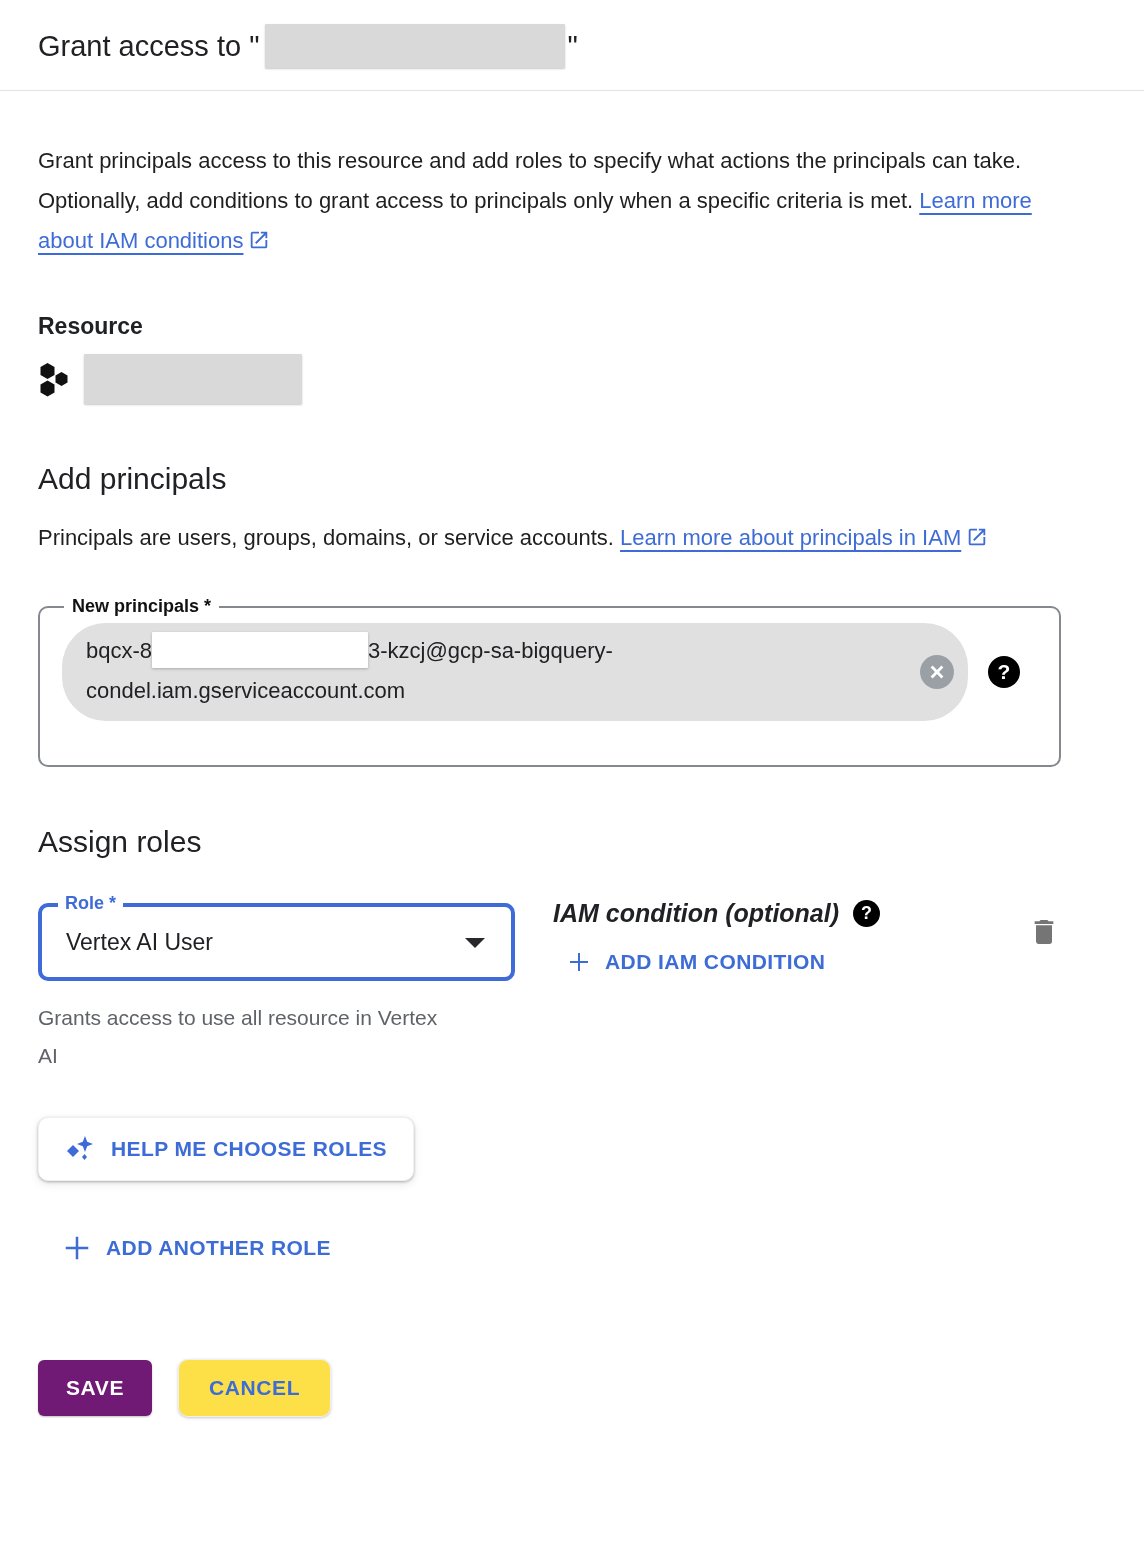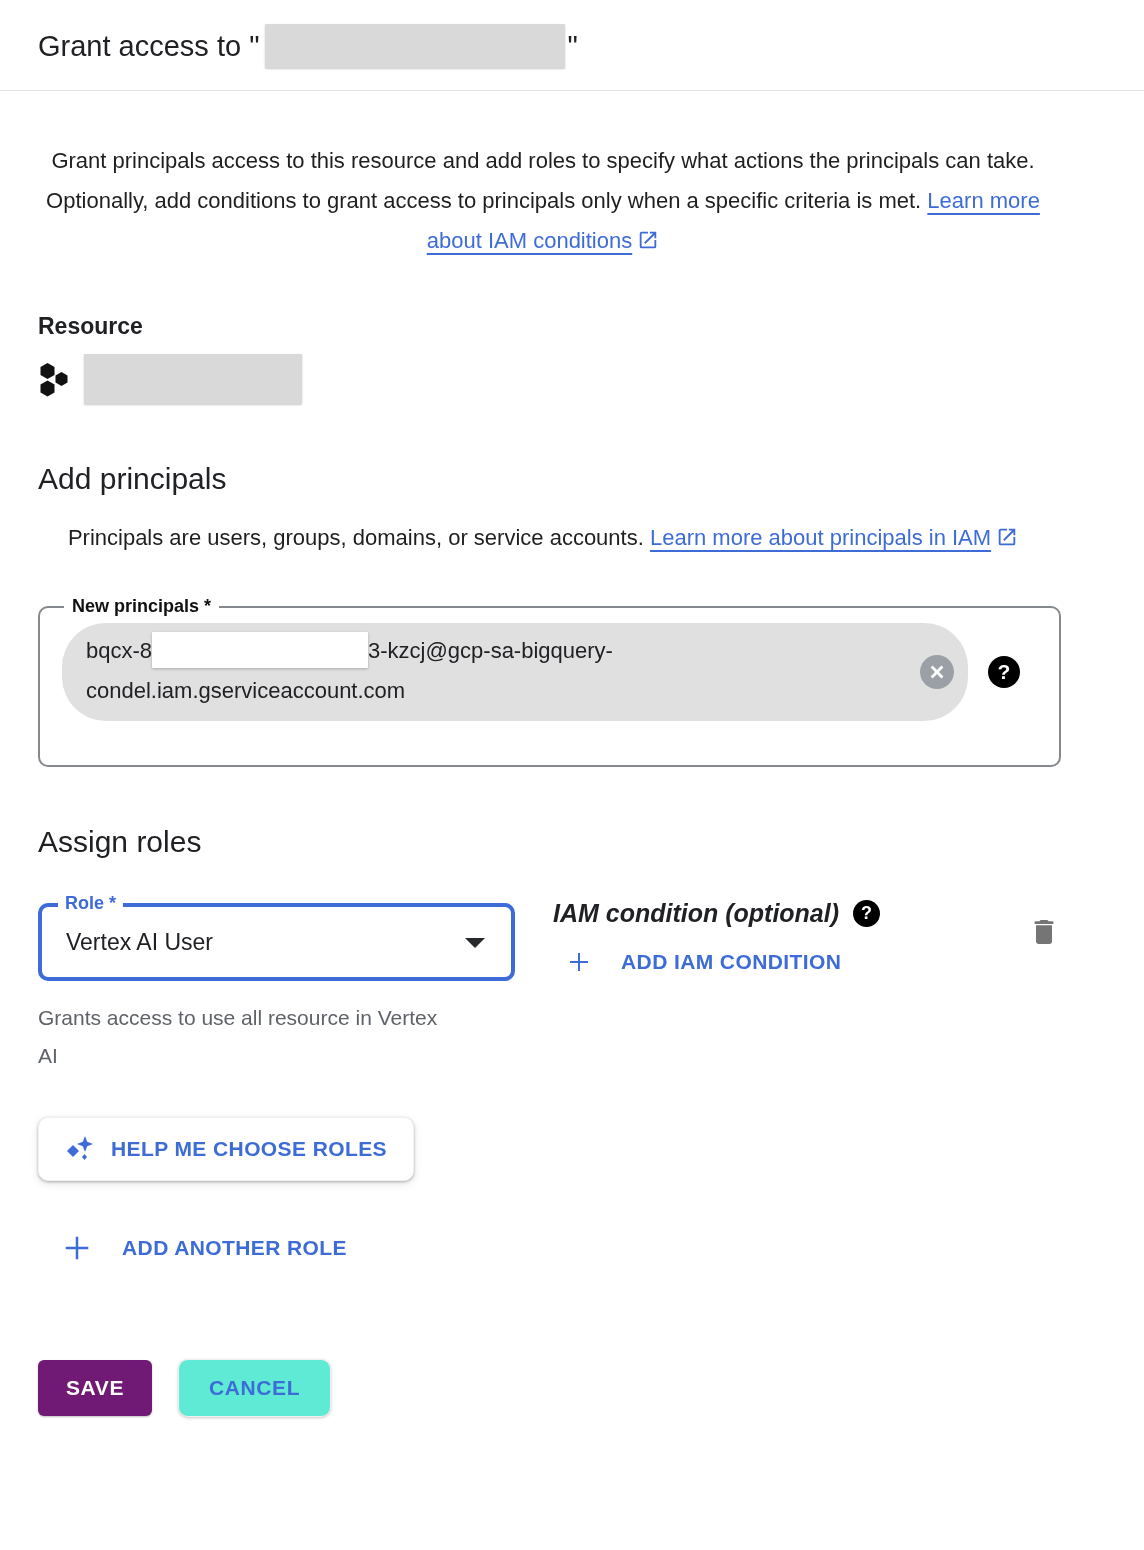--- a/index.html
+++ b/index.html
@@ -33,21 +33,20 @@
   .redact-title { width: 300px; height: 44px; margin-left: 4px; }
 
   .content { padding: 0 38px; }
 
   
   .para {
     font-size: 22px;
     line-height: 40px;
     max-width: 1010px;
     color: #1f1f1f;
-    text-align: center;
   }
   .intro { margin-top: 50px; }
   a.gcp-link {
     color: #3e6cd6;
     text-decoration: underline;
     text-underline-offset: 5px;
     cursor: pointer;
   }
   .ext-icon {
     display: inline-block;
@@ -203,21 +202,21 @@
   .cond-label-row {
     display: flex;
     align-items: center;
     gap: 14px;
     margin-top: -4px;
   }
   .cond-label { font-size: 25px; font-weight: 700; font-style: italic; }
   .text-btn {
     display: inline-flex;
     align-items: center;
-    gap: 30px;
+    gap: 14px;
     background: none;
     border: none;
     color: #3e6cd6;
     font-family: "Liberation Sans", sans-serif;
     font-size: 21px;
     font-weight: 700;
     letter-spacing: 0.4px;
     cursor: pointer;
     padding: 0;
   }
@@ -271,21 +270,21 @@
     border-radius: 6px;
     font-family: "Liberation Sans", sans-serif;
     font-size: 21px;
     font-weight: 700;
     letter-spacing: 0.6px;
     padding: 16px 28px;
     cursor: pointer;
     box-shadow: 0 1px 2px rgba(0,0,0,0.25);
   }
   .cancel-btn {
-    background: #5eead4;
+    background: #fde047;
     color: #3e6cd6;
     border: 1px solid #f0f0f0;
     border-radius: 10px;
     font-family: "Liberation Sans", sans-serif;
     font-size: 21px;
     font-weight: 700;
     letter-spacing: 0.6px;
     padding: 16px 30px;
     cursor: pointer;
     box-shadow: 0 1px 3px rgba(0,0,0,0.22);

